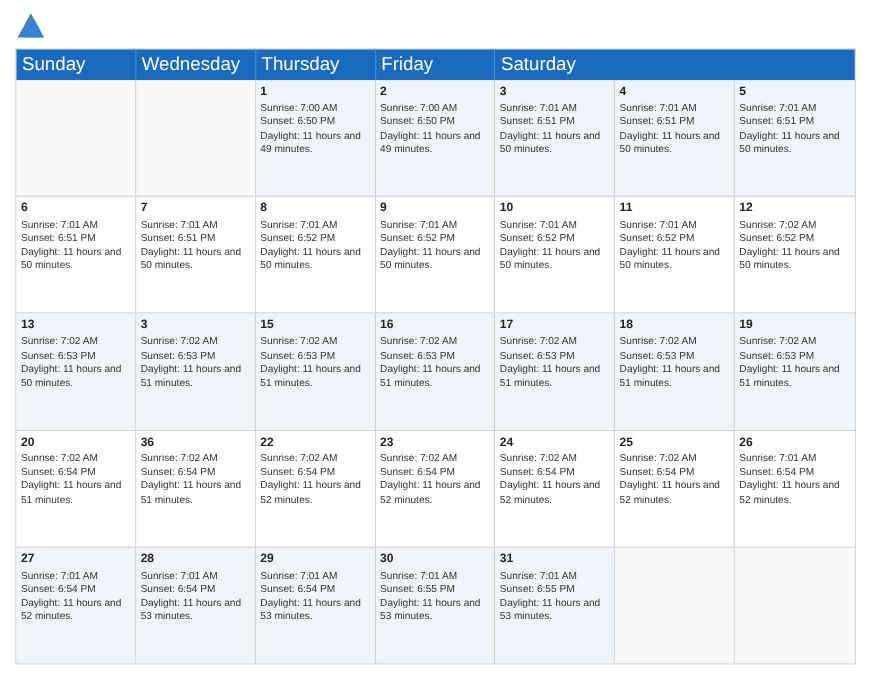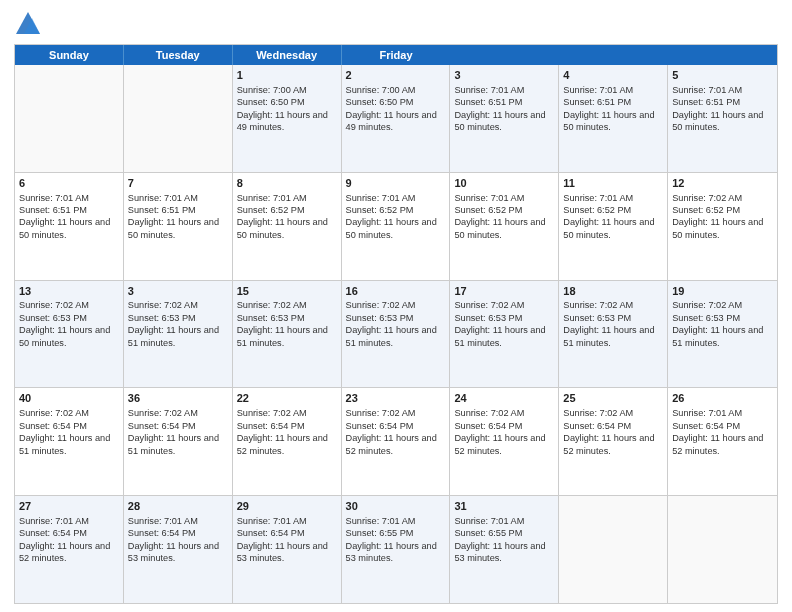--- a/index.html
+++ b/index.html
@@ -66,24 +66,24 @@
       flex-direction: column;
       border: 1px solid #ccc;
     }
     .cal-header {
       display: grid;
       grid-template-columns: repeat(7, 1fr);
       background: #1a6abf;
     }
     .cal-header-cell {
       color: #fff;
-      font-size: 11px;
-      font-weight: bold;
+      font-size: 17px;
+      font-weight: normal;
       padding: 4px 5px;
-      text-align: center;
+      text-align: left;
       border-right: 1px solid #4a8fce;
     }
     .cal-header-cell:last-child { border-right: none; }
     .cal-body {
       display: flex;
       flex-direction: column;
       flex: 1;
     }
     .cal-week {
       display: grid;
@@ -130,23 +130,24 @@
     </div>
     <div class="title-block">
       <div class="month-year"></div>
       <div class="location"></div>
     </div>
   </div>
 
   <div class="calendar">
     <div class="cal-header" id="cal-header-row">
         <div class="cal-header-cell">Sunday</div>
-        <div class="cal-header-cell">Tuesday</div>
         <div class="cal-header-cell">Wednesday</div>
+        <div class="cal-header-cell">Thursday</div>
         <div class="cal-header-cell">Friday</div>
+        <div class="cal-header-cell">Saturday</div>
       </div>
     <div class="cal-body" id="cal-body">
         <div class="cal-week">
           <div class="cal-cell empty"></div>
           <div class="cal-cell empty"></div>
           <div class="cal-cell alt-row">
             <span class="day-num">1</span>
             <span style="display: block;">Sunrise: 7:00 AM</span>
             <span style="display: block;">Sunset: 6:50 PM</span>
             <span style="display: block;">Daylight: 11 hours and 49 minutes.</span>
@@ -259,21 +260,21 @@
           </div>
           <div class="cal-cell alt-row">
             <span class="day-num">19</span>
             <span style="display: block;">Sunrise: 7:02 AM</span>
             <span style="display: block;">Sunset: 6:53 PM</span>
             <span style="display: block;">Daylight: 11 hours and 51 minutes.</span>
           </div>
         </div>
         <div class="cal-week">
           <div class="cal-cell">
-            <span class="day-num">40</span>
+            <span class="day-num">20</span>
             <span style="display: block;">Sunrise: 7:02 AM</span>
             <span style="display: block;">Sunset: 6:54 PM</span>
             <span style="display: block;">Daylight: 11 hours and 51 minutes.</span>
           </div>
           <div class="cal-cell">
             <span class="day-num">36</span>
             <span style="display: block;">Sunrise: 7:02 AM</span>
             <span style="display: block;">Sunset: 6:54 PM</span>
             <span style="display: block;">Daylight: 11 hours and 51 minutes.</span>
           </div>

